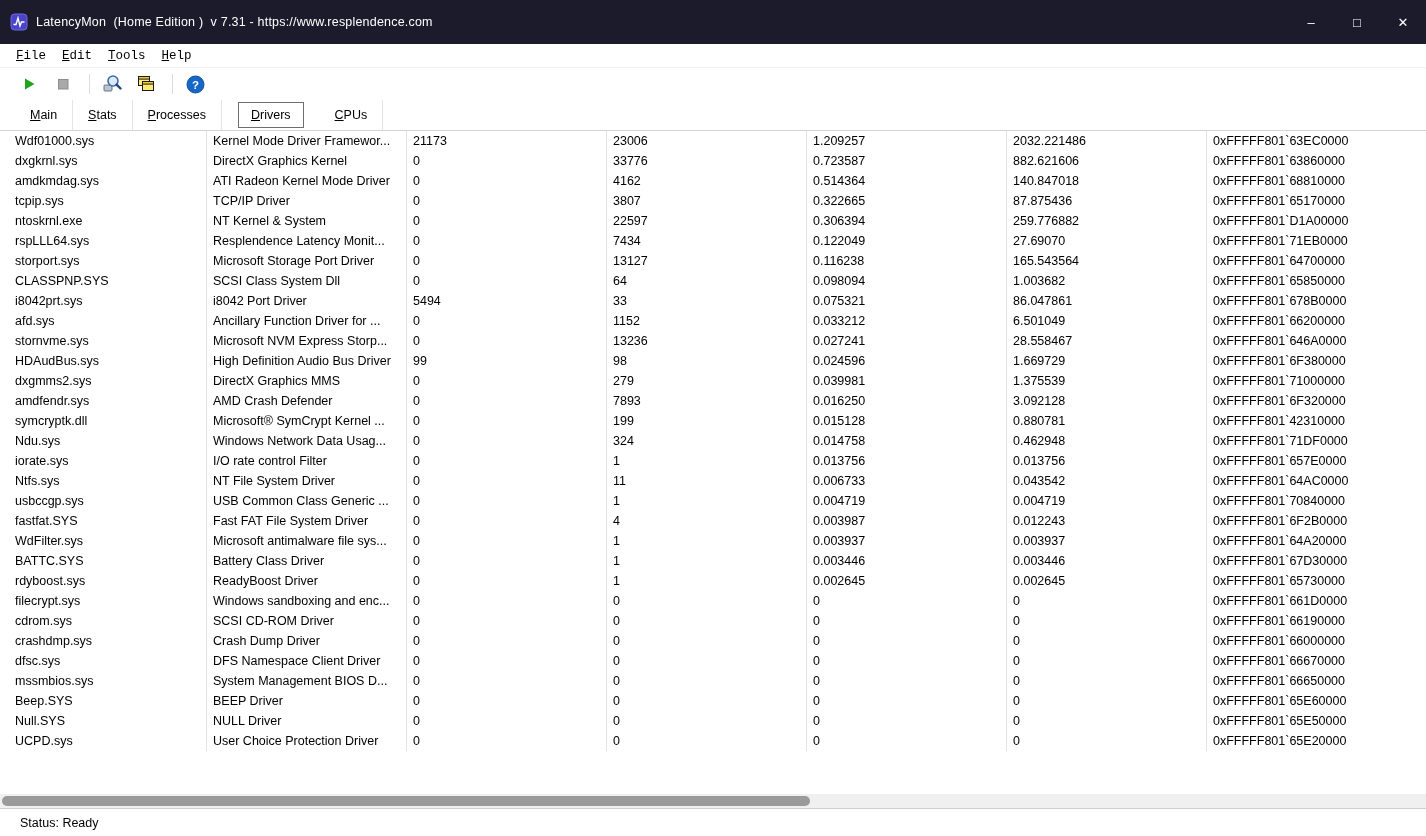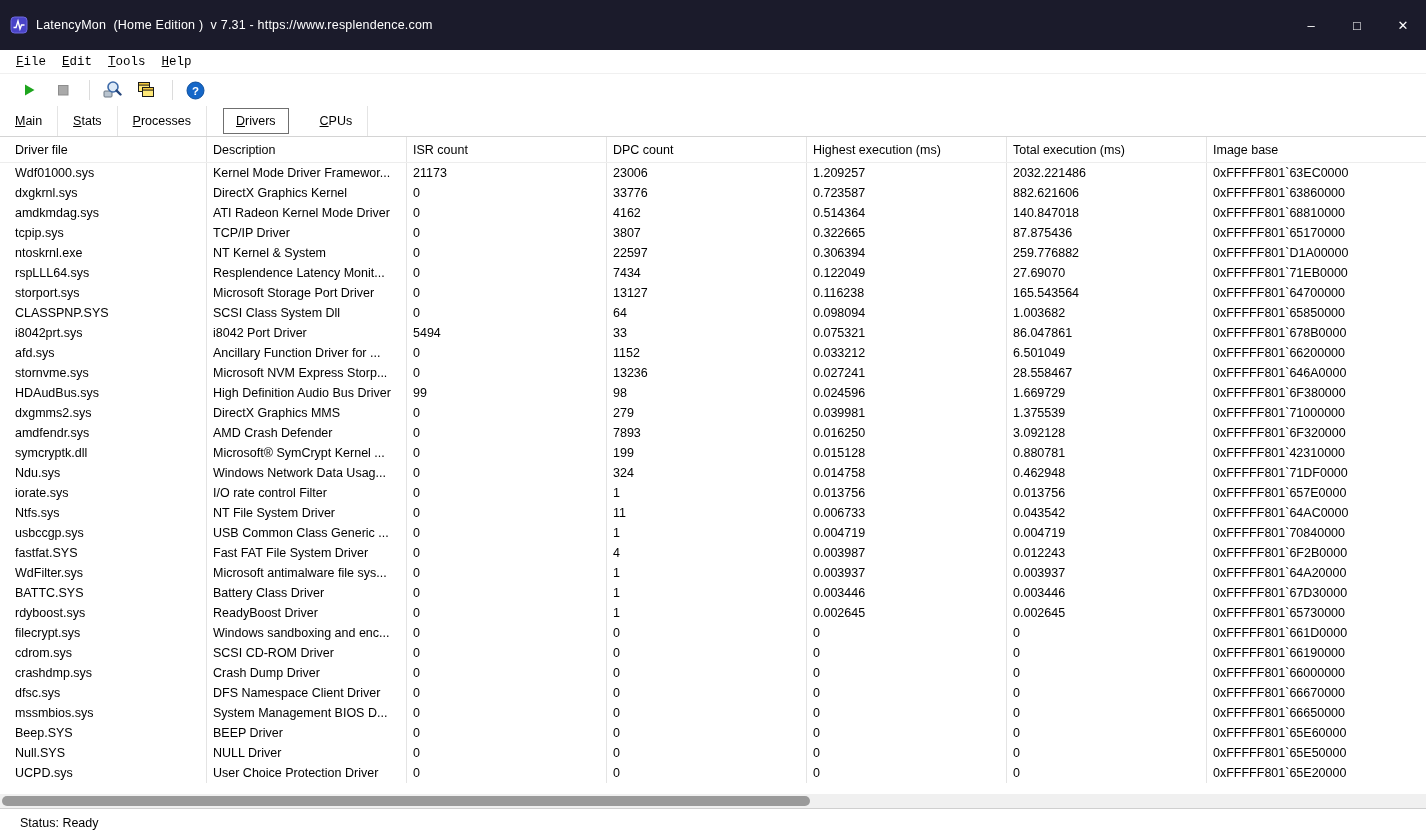--- a/index.html
+++ b/index.html
@@ -4,42 +4,42 @@
 <style>
   * { margin:0; padding:0; box-sizing:border-box; }
   html,body { width:1426px; height:836px; overflow:hidden; }
   body {
     font-family:"Liberation Sans", sans-serif;
     font-size:12.5px; color:#000; background:#fff;
     display:flex; flex-direction:column;
   }
 
   
-  .titlebar { height:50px; background:#1b1b2b; color:#fff; display:flex; align-items:center; flex:0 0 auto; }
+  .titlebar { height:44px; background:#1b1b2b; color:#fff; display:flex; align-items:center; flex:0 0 auto; }
   .app-icon { width:18px; height:18px; margin:0 8px 0 10px; flex:0 0 auto; }
   .title { font-size:12.5px; white-space:pre; letter-spacing:.2px; }
   .win-btns { margin-left:auto; display:flex; height:100%; }
   .win-btn { width:46px; height:100%; display:flex; align-items:center; justify-content:center;
              color:#fff; font-size:13px; cursor:default; }
 
   
   .menubar { height:24px; background:#fff; display:flex; align-items:center; padding-left:8px;
              border-bottom:1px solid #f0f0f0; flex:0 0 auto;font-family:Liberation Mono, monospace; }
   .menu-item { padding:2px 8px; cursor:default; }
   .accel { display:inline-block; }
   .accel::first-letter { text-decoration:underline; }
 
   
   .toolbar { height:32px; display:flex; align-items:center; padding-left:14px; flex:0 0 auto; }
   .tool-btn { width:30px; height:26px; display:flex; align-items:center; justify-content:center; margin-right:4px; }
   .tool-sep { width:1px; height:20px; background:#dcdcdc; margin:0 7px; }
   .icon-wrap { display:flex; align-items:center; justify-content:center; }
 
   
-  .tabbar { height:30px; display:flex; align-items:stretch; padding-left:0; flex:0 0 auto;text-align:center; }
+  .tabbar { height:30px; display:flex; align-items:stretch; padding-left:15px; flex:0 0 auto;text-align:center; }
   .tab { display:flex; align-items:center; padding:0 15px; border-right:1px solid #e4e4e4; cursor:default; }
   .tab.active { border:1px solid #6f6f6f; margin:2px 16px; padding:0 12px; }
   .tab.active + .tab { border-left:none; }
 
   
   .listview { border-top:1px solid #d4d4d4; flex:1 1 auto; display:flex; flex-direction:column; overflow:hidden; background:#fff; }
   .lrow { display:grid; grid-template-columns:207px 200px 200px 200px 200px 200px 1fr; flex:0 0 auto; }
   .hrow { height:26px; border-bottom:1px solid #ededed; }
   .trow { height:20px; }
   .tcell { padding:0 5px 0 6px; border-right:1px solid #e4e4e4; white-space:nowrap; overflow:hidden;
@@ -146,29 +146,20 @@
     </div>
   <div class="tab active">
       <span class="accel">Drivers</span>
     </div>
   <div class="tab">
       <span class="accel">CPUs</span>
     </div>
 </div>
 
 <div class="listview">
-  <div class="lrow hrow">
-    <div class="tcell">Driver file</div>
-    <div class="tcell">Description</div>
-    <div class="tcell">ISR count</div>
-    <div class="tcell">DPC count</div>
-    <div class="tcell">Highest execution (ms)</div>
-    <div class="tcell">Total execution (ms)</div>
-    <div class="tcell">Image base</div>
-  </div>
   <div>
       <div class="lrow trow">
         <div class="tcell">Wdf01000.sys</div>
         <div class="tcell">Kernel Mode Driver Framewor...</div>
         <div class="tcell">21173</div>
         <div class="tcell">23006</div>
         <div class="tcell">1.209257</div>
         <div class="tcell">2032.221486</div>
         <div class="tcell">0xFFFFF801`63EC0000</div>
       </div>

